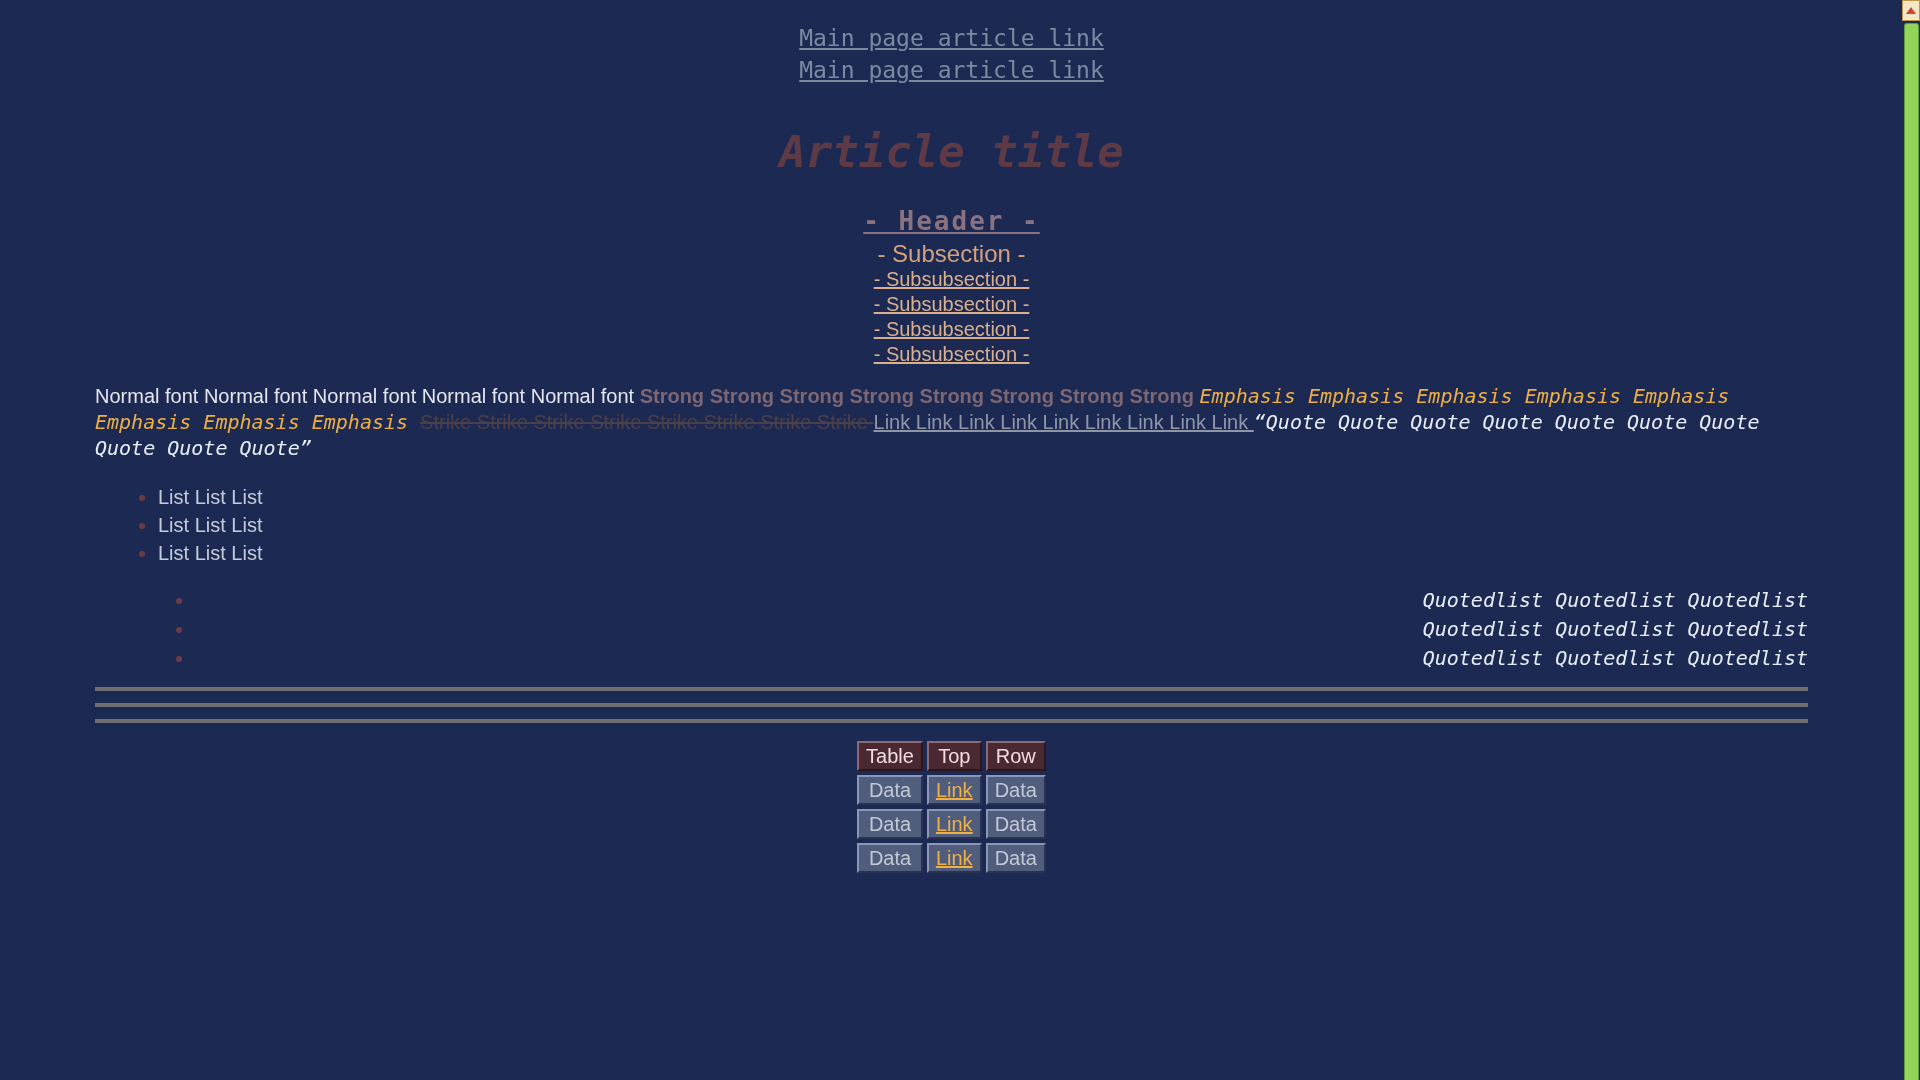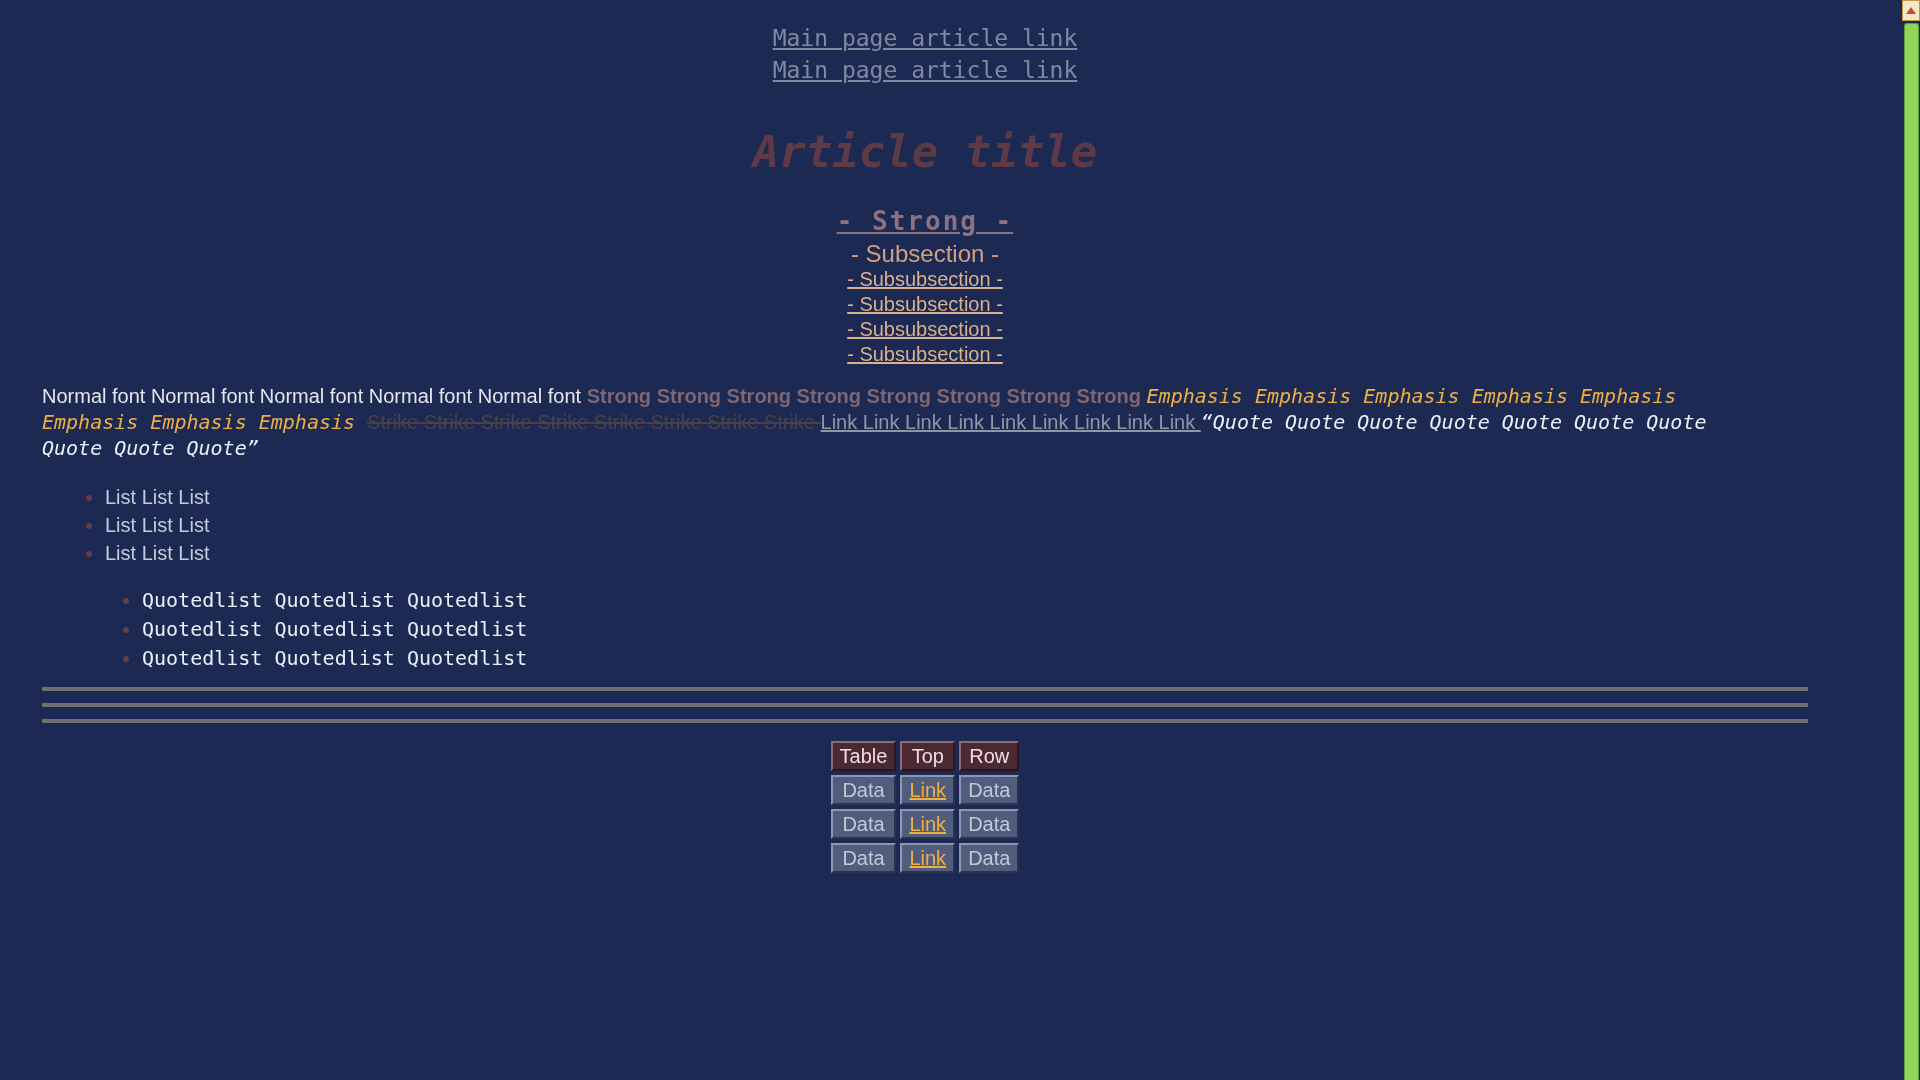--- a/index.html
+++ b/index.html
@@ -2,21 +2,21 @@
 <html style="--background: #1c2a53; --nav-link: #7e89a0; --title: #5e3a46; --h1: #8b7280; --h2: #d2a07c; --h3: #dcb492; --section-link: #8b7280; --subsection-link: #d2a07c; --subsubsection-link: #d9af8d; --normal-text: #e6e6ed; --strong-text: #7e6672; --emphasis-text: #efae44; --strike-text: #4b4049; --inline-link: #8e96a8; --quote-text: #e9eff9; --list-text: #c5ccd9; --bullet: #6e3a44; --hr: #6f6f6f; --table-header-bg: #4b2933; --table-header-text: #f2dce2; --table-cell-bg: #515d7d; --table-cell-text: #c2c9d6; --table-link: #eeb046; --scrollbar-thumb: #93d55b; --scrollbar-button-bg: #f5e7c3; --scrollbar-arrow: #cf4638;"><head>
 <meta charset="utf-8">
 <style>
   html,body{margin:0;padding:0;}
   body{
     width:1920px;height:1080px;overflow:hidden;
     background:var(--background,#1c2a53);
     font-family:"Liberation Sans",sans-serif;
     color:var(--normal-text,#e6e6ed);
   }
-  .page{box-sizing:border-box;padding:22px 112px 0 42px;}
+  .page{box-sizing:border-box;padding:22px 112px 0 95px;}
 
   .top-nav{text-align:center;font-family:"DejaVu Sans Mono",monospace;font-size:23px;line-height:32px;}
   .top-nav a{display:block;color:var(--nav-link,#7e89a0);text-decoration:underline;cursor:pointer;}
 
   .article-title{
     margin:40px 0 0;text-align:center;
     font-family:"DejaVu Sans Mono",monospace;font-style:italic;font-weight:bold;
     font-size:44px;line-height:52px;color:var(--title,#5e3a46);
   }
   .header1{margin:42px 0 0;text-align:center;font-weight:bold;font-size:33px;line-height:38px;color:var(--h1,#8b7280);}
@@ -41,22 +41,22 @@
   .sample-paragraph{margin:16px 0 0;max-width:1715px;font-size:20px;line-height:26px;white-space:pre-wrap;color:var(--normal-text,#e6e6ed);}
   .seg-strong{font-weight:bold;color:var(--strong-text,#7e6672);}
   .seg-emphasis{font-family:"DejaVu Sans Mono",monospace;font-style:italic;color:var(--emphasis-text,#efae44);}
   .seg-strike{text-decoration:line-through;color:var(--strike-text,#4b4049);}
   .seg-link{color:var(--inline-link,#8e96a8);text-decoration:underline;cursor:pointer;}
   .seg-quote{font-family:"DejaVu Sans Mono",monospace;font-style:italic;color:var(--quote-text,#e9eff9);}
 
   ul.plain-list{margin:22px 0 8px;padding-left:63px;font-size:20px;line-height:28px;color:var(--list-text,#c5ccd9);}
   ul.plain-list li::marker{color:var(--bullet,#6e3a44);}
   ul.quoted-list{
-    margin:19px 0 0;padding-left:100px;font-family:"DejaVu Sans Mono",monospace;
-    font-size:20px;line-height:29px;color:var(--quote-text,#e9eff9);
+    margin:19px 0 0;padding-left:100px;font-family:"DejaVu Sans Mono",monospace;font-style:italic;
+    font-size:20px;line-height:29px;color:var(--quote-text,#e9eff9);text-align:right;
   }
   ul.quoted-list li::marker{color:var(--bullet,#6e3a44);}
 
   hr.rule{border:none;height:4px;background:var(--hr,#6f6f6f);margin:12px 0 0;}
   hr.rule.first{margin-top:14px;}
 
   table.data-table{margin:14px auto 0;border-collapse:separate;border-spacing:4px;font-size:20px;}
   table.data-table th,table.data-table td{
     border:2px solid;padding:0 7px;line-height:26px;text-align:center;font-weight:normal;
   }
@@ -93,21 +93,21 @@
 
   <nav class="top-nav">
     <a>Main page article link</a>
     <a>Main page article link</a>
   </nav>
 
   <div class="article-title">Article title</div>
 
 
   <div class="toc">
-    <a class="section-link">- Strong -</a>
+    <a class="section-link">- Header -</a>
     <a class="subsection-link">- Subsection -</a>
     <a class="subsubsection-link">- Subsubsection -</a>
     <a class="subsubsection-link">- Subsubsection -</a>
     <a class="subsubsection-link">- Subsubsection -</a>
     <a class="subsubsection-link">- Subsubsection -</a>
   </div>
 
   <p class="sample-paragraph"><span class="seg-normal">Normal font Normal font Normal font Normal font Normal font </span><span class="seg-strong">Strong Strong Strong Strong Strong Strong Strong Strong </span><span class="seg-emphasis">Emphasis Emphasis Emphasis Emphasis Emphasis Emphasis Emphasis Emphasis </span><span class="seg-strike">Strike Strike Strike Strike Strike Strike Strike Strike </span><a class="seg-link">Link Link Link Link Link Link Link Link Link </a><span class="seg-quote">“Quote Quote Quote Quote Quote Quote Quote Quote Quote Quote”</span></p>
 
   <ul class="plain-list">

